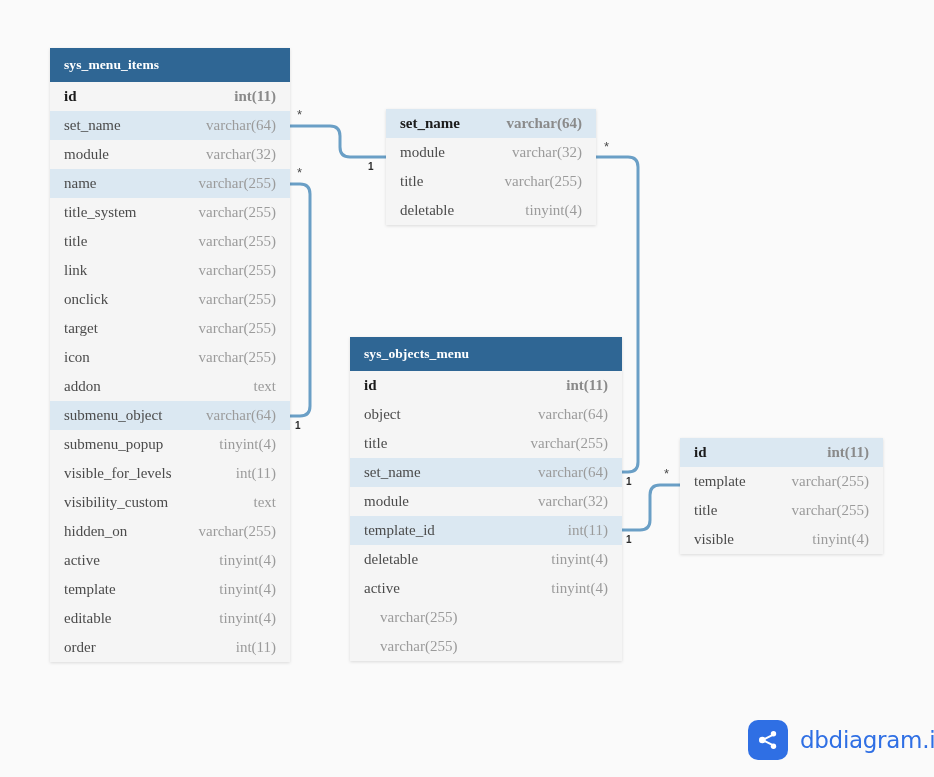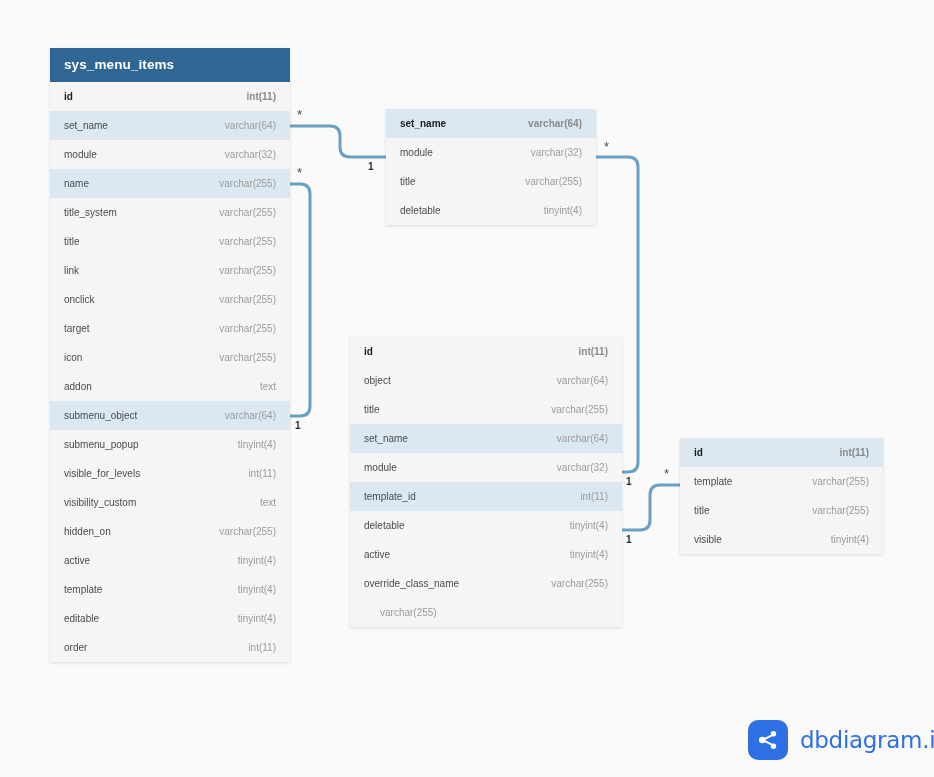--- a/index.html
+++ b/index.html
@@ -52,20 +52,21 @@
     font-weight: normal;
     color: #4a4a4a;
   }
 
   
   .table-card {
     position: absolute;
     background: #404040;
     box-shadow: 0 1px 3px rgba(0,0,0,0.13);
     overflow: hidden;
+    font-family: Liberation Serif, serif;
   }
   .table-header {
     background: #2f6694;
     color: #ffffff;
     font-size: 13.5px;
     font-weight: bold;
     letter-spacing: 0.1px;
     height: 34px;
     line-height: 34px;
     padding: 0 0 0 14px;
@@ -74,21 +75,21 @@
   }
   .field-row {
     height: 29px;
     line-height: 29px;
     display: flex;
     align-items: center;
     justify-content: space-between;
     padding: 0 14px;
     box-sizing: border-box;
     background: #f5f5f5;
-    font-size: 10px;
+    font-size: 15px;
     white-space: nowrap;
   }
   .field-row.hl {
     background: #dbe8f2;
   }
   .field-name {
     color: #4b4b4b;
   }
   .field-type {
     color: #9b9b9b;
@@ -248,20 +249,21 @@
         <div class="field-row">
           <span class="field-name">title</span>
           <span class="field-type">varchar(255)</span>
         </div>
         <div class="field-row">
           <span class="field-name">deletable</span>
           <span class="field-type">tinyint(4)</span>
         </div>
       </div>
       <div class="table-card" style="left: 350px; top: 337px; width: 272px;">
+        <div class="table-header">sys_objects_menu</div>
         <div class="field-row pk">
           <span class="field-name">id</span>
           <span class="field-type">int(11)</span>
         </div>
         <div class="field-row">
           <span class="field-name">object</span>
           <span class="field-type">varchar(64)</span>
         </div>
         <div class="field-row">
           <span class="field-name">title</span>
@@ -281,21 +283,20 @@
         </div>
         <div class="field-row">
           <span class="field-name">deletable</span>
           <span class="field-type">tinyint(4)</span>
         </div>
         <div class="field-row">
           <span class="field-name">active</span>
           <span class="field-type">tinyint(4)</span>
         </div>
         <div class="field-row">
-          <span class="field-name">override_class_name</span>
           <span class="field-type">varchar(255)</span>
         </div>
         <div class="field-row">
           <span class="field-type">varchar(255)</span>
         </div>
       </div>
       <div class="table-card" style="left: 680px; top: 438px; width: 203px;">
         <div class="field-row hl pk">
           <span class="field-name">id</span>
           <span class="field-type">int(11)</span>

